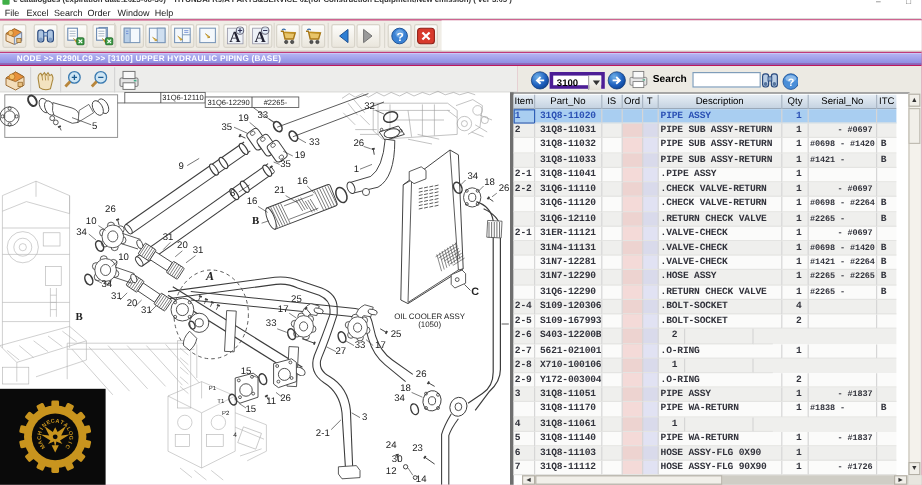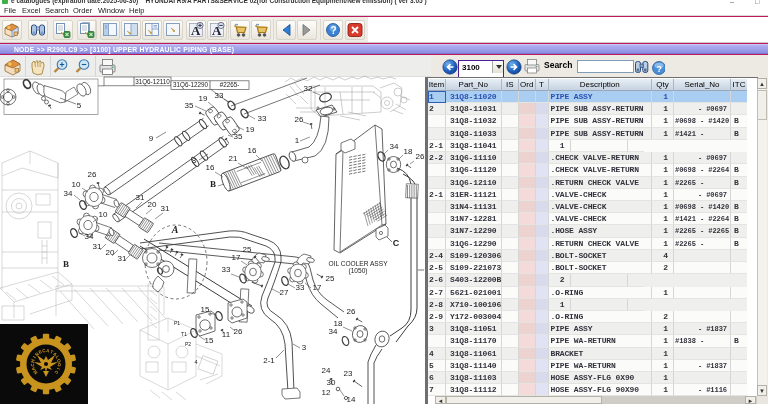--- a/index.html
+++ b/index.html
@@ -10,21 +10,21 @@
 #title .wb{position:absolute;top:-2px;font-size:7px;color:#555}
 #menu{left:0;top:5px;width:768px;height:11px;background:#fff;border-bottom:1px solid #d9d9d9}
 #menu span{position:absolute;top:1px;font-size:7.5px;color:#1a1a1a}
 #tbar{left:0;top:17px;width:768px;height:26px;background:#f0ede6;border-bottom:1px solid #d2cfc6}
 .tbtn{position:absolute;top:3px;width:20px;height:20px;background:linear-gradient(#fdfdfb,#eae6dc);border:1px solid #d8d4ca;border-radius:2px}
 .tbtn svg{position:absolute;left:1px;top:1px}
 #nav{left:0;top:44px;width:768px;height:10px;background:linear-gradient(#b3b3f2,#8d8de2);border-top:1px solid #c8c8f5;border-bottom:1px solid #7a7ad0}
 #nav .txt{position:absolute;left:14px;top:1px;font-size:6.8px;font-weight:bold;color:#fff;letter-spacing:.2px;white-space:nowrap}
 #lpanel{left:0;top:55px;width:431px;height:349px;background:#fff}
 #rpanel{left:431px;top:55px;width:337px;height:349px;background:#eceae3}
-.combo{position:absolute;left:27px;top:5px;width:46px;height:29px;background:#fff;border:1px solid #4c1d95}
+.combo{position:absolute;left:27px;top:5px;width:46px;height:14px;background:#fff;border:3px solid #4c1d95}
 .combo .tx{position:absolute;left:3px;top:2px;font-size:8px;font-weight:bold;color:#000}
 .combo .db{position:absolute;right:0;top:0;width:11px;height:12px;background:linear-gradient(#fdfdfb,#e4e0d6);border-left:1px solid #aaa}
 .combo .db:after{content:"";position:absolute;left:2.5px;top:4px;border:3px solid transparent;border-top:4px solid #333}
 .sinput{position:absolute;left:146px;top:5px;width:57px;height:13px;background:#fff;border:1px solid #7f9db9}
 .slabel{position:absolute;left:113px;top:5px;font-size:8.5px;font-weight:bold;color:#000}
 #grid{left:425px;top:77px;width:333px;height:327px;background:#fff;border-left:3px solid #6f6f6f;border-top:1px solid #6f6f6f}
 #ghead{position:absolute;left:0;top:1px;height:12px;width:319px;display:flex;background:linear-gradient(#e7eef5,#c6d3e1);border-bottom:1px solid #9aa8b8}
 #ghead .h{font-size:8px;color:#000;text-align:center;border-right:1px solid #aab6c4;line-height:12px;height:12px;overflow:hidden}
 #gbody{position:absolute;left:0;top:13px;width:319px}
 .trow{display:flex;height:12.23px;font-family:"Liberation Mono",monospace;font-size:8px;font-weight:bold;color:#32333c;line-height:12.2px;white-space:nowrap;letter-spacing:-0.15px}
@@ -831,20 +831,21 @@
           <div class="c qty">1</div>
           <div class="c ser">#1421 -</div>
           <div class="c itc">B</div>
         </div>
 <div class="trow odd">
           <div class="c item">2-1</div>
           <div class="c part">31Q8-11041</div>
           <div class="c is"></div>
           <div class="c ord"></div>
           <div class="c t"></div>
+          <div class="c desc">.PIPE ASSY</div>
           <div class="c qty">1</div>
           <div class="c ser"></div>
           <div class="c itc"></div>
         </div>
 <div class="trow even">
           <div class="c item">2-2</div>
           <div class="c part">31Q6-11110</div>
           <div class="c is"></div>
           <div class="c ord"></div>
           <div class="c t"></div>
@@ -936,21 +937,21 @@
           <div class="c is"></div>
           <div class="c ord"></div>
           <div class="c t"></div>
           <div class="c desc">.BOLT-SOCKET</div>
           <div class="c qty">4</div>
           <div class="c ser"></div>
           <div class="c itc"></div>
         </div>
 <div class="trow odd">
           <div class="c item">2-5</div>
-          <div class="c part">S109-221073</div>
+          <div class="c part">S109-167993</div>
           <div class="c is"></div>
           <div class="c ord"></div>
           <div class="c t"></div>
           <div class="c desc">.BOLT-SOCKET</div>
           <div class="c qty">2</div>
           <div class="c ser"></div>
           <div class="c itc"></div>
         </div>
 <div class="trow even">
           <div class="c item">2-6</div>
@@ -1015,21 +1016,20 @@
           <div class="c qty">1</div>
           <div class="c ser">#1838 -</div>
           <div class="c itc">B</div>
         </div>
 <div class="trow even">
           <div class="c item">4</div>
           <div class="c part">31Q8-11061</div>
           <div class="c is"></div>
           <div class="c ord"></div>
           <div class="c t"></div>
-          <div class="c desc">BRACKET</div>
           <div class="c qty">1</div>
           <div class="c ser"></div>
           <div class="c itc"></div>
         </div>
 <div class="trow odd">
           <div class="c item">5</div>
           <div class="c part">31Q8-11140</div>
           <div class="c is"></div>
           <div class="c ord"></div>
           <div class="c t"></div>
@@ -1050,21 +1050,21 @@
           <div class="c itc"></div>
         </div>
 <div class="trow odd">
           <div class="c item">7</div>
           <div class="c part">31Q8-11112</div>
           <div class="c is"></div>
           <div class="c ord"></div>
           <div class="c t"></div>
           <div class="c desc">HOSE ASSY-FLG 90X90</div>
           <div class="c qty">1</div>
-          <div class="c ser r">- #1116</div>
+          <div class="c ser r">- #1726</div>
           <div class="c itc"></div>
         </div>
       </div>
     </div>
 
 <div class="abs" style="left:757px;top:78px;width:10px;height:318px;background:#f4f2ec;border-left:1px solid #c8c4ba"></div>
 <div class="sb" style="left:757px;top:78px;width:10px;height:11px">
       <div class="sbarrow" style="top:2px">▲</div>
     </div>
 <div class="sb" style="left:757px;top:385px;width:10px;height:11px">

